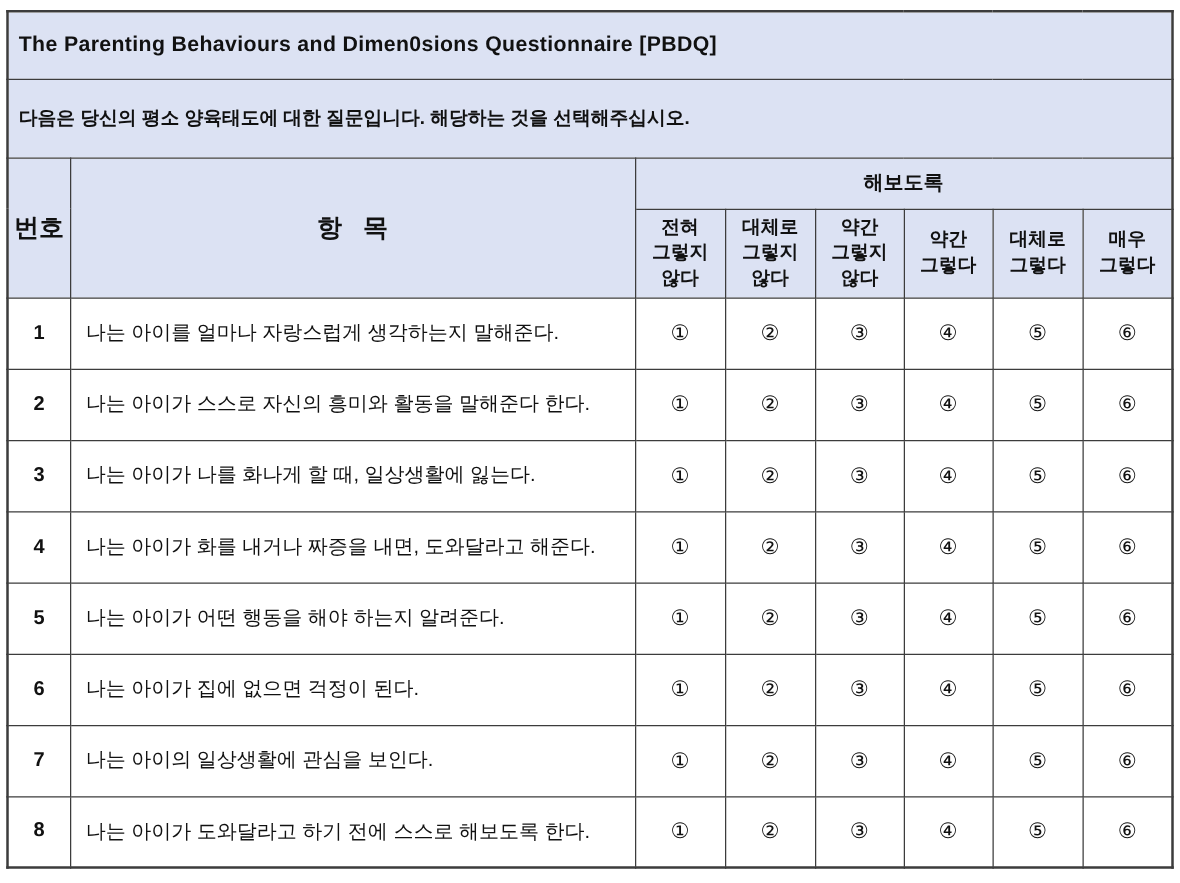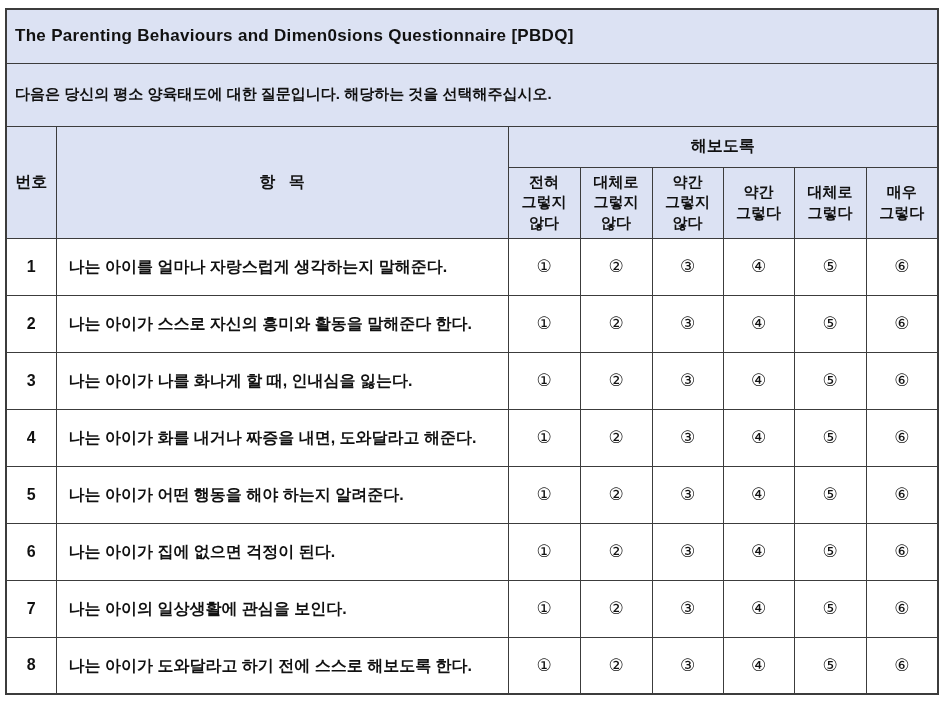--- a/index.html
+++ b/index.html
@@ -54,21 +54,21 @@
     background: var(--header-bg);
     font-weight: bold;
     text-align: center;
     vertical-align: middle;
   }
   tr.header-row1 th.group-cell {
     height: 41px;
     font-size: 16px;
   }
   th.corner-cell {
-    font-size: 16px;
+    font-size: 20px;
     white-space: pre;
   }
   tr.header-row2 th.scale-cell {
     height: 71px;
     font-size: 15px;
     line-height: 1.35;
     white-space: pre-line;
     padding: 2px 1px;
   }
   tbody.rows td {
@@ -77,21 +77,21 @@
     vertical-align: middle;
   }
   tbody.rows td.num {
     text-align: center;
     font-size: 16px;
     font-weight: bold;
   }
   tbody.rows td.question {
     text-align: left;
     font-size: 16px;
-    font-weight: bold;
+    font-weight: normal;
     padding: 4px 6px 4px 12px;
     line-height: 1.45;
   }
   tbody.rows td.opt {
     text-align: center;
     font-size: 17px;
     font-weight: normal;
     cursor: pointer;
   }
 </style>
@@ -156,21 +156,21 @@
           <td class="question">나는 아이가 스스로 자신의 흥미와 활동을 말해준다 한다.</td>
           <td class="opt">①</td>
           <td class="opt">②</td>
           <td class="opt">③</td>
           <td class="opt">④</td>
           <td class="opt">⑤</td>
           <td class="opt">⑥</td>
         </tr>
         <tr>
           <td class="num">3</td>
-          <td class="question">나는 아이가 나를 화나게 할 때, 인내심을 잃는다.</td>
+          <td class="question">나는 아이가 나를 화나게 할 때, 일상생활에 잃는다.</td>
           <td class="opt">①</td>
           <td class="opt">②</td>
           <td class="opt">③</td>
           <td class="opt">④</td>
           <td class="opt">⑤</td>
           <td class="opt">⑥</td>
         </tr>
         <tr>
           <td class="num">4</td>
           <td class="question">나는 아이가 화를 내거나 짜증을 내면, 도와달라고 해준다.</td>

